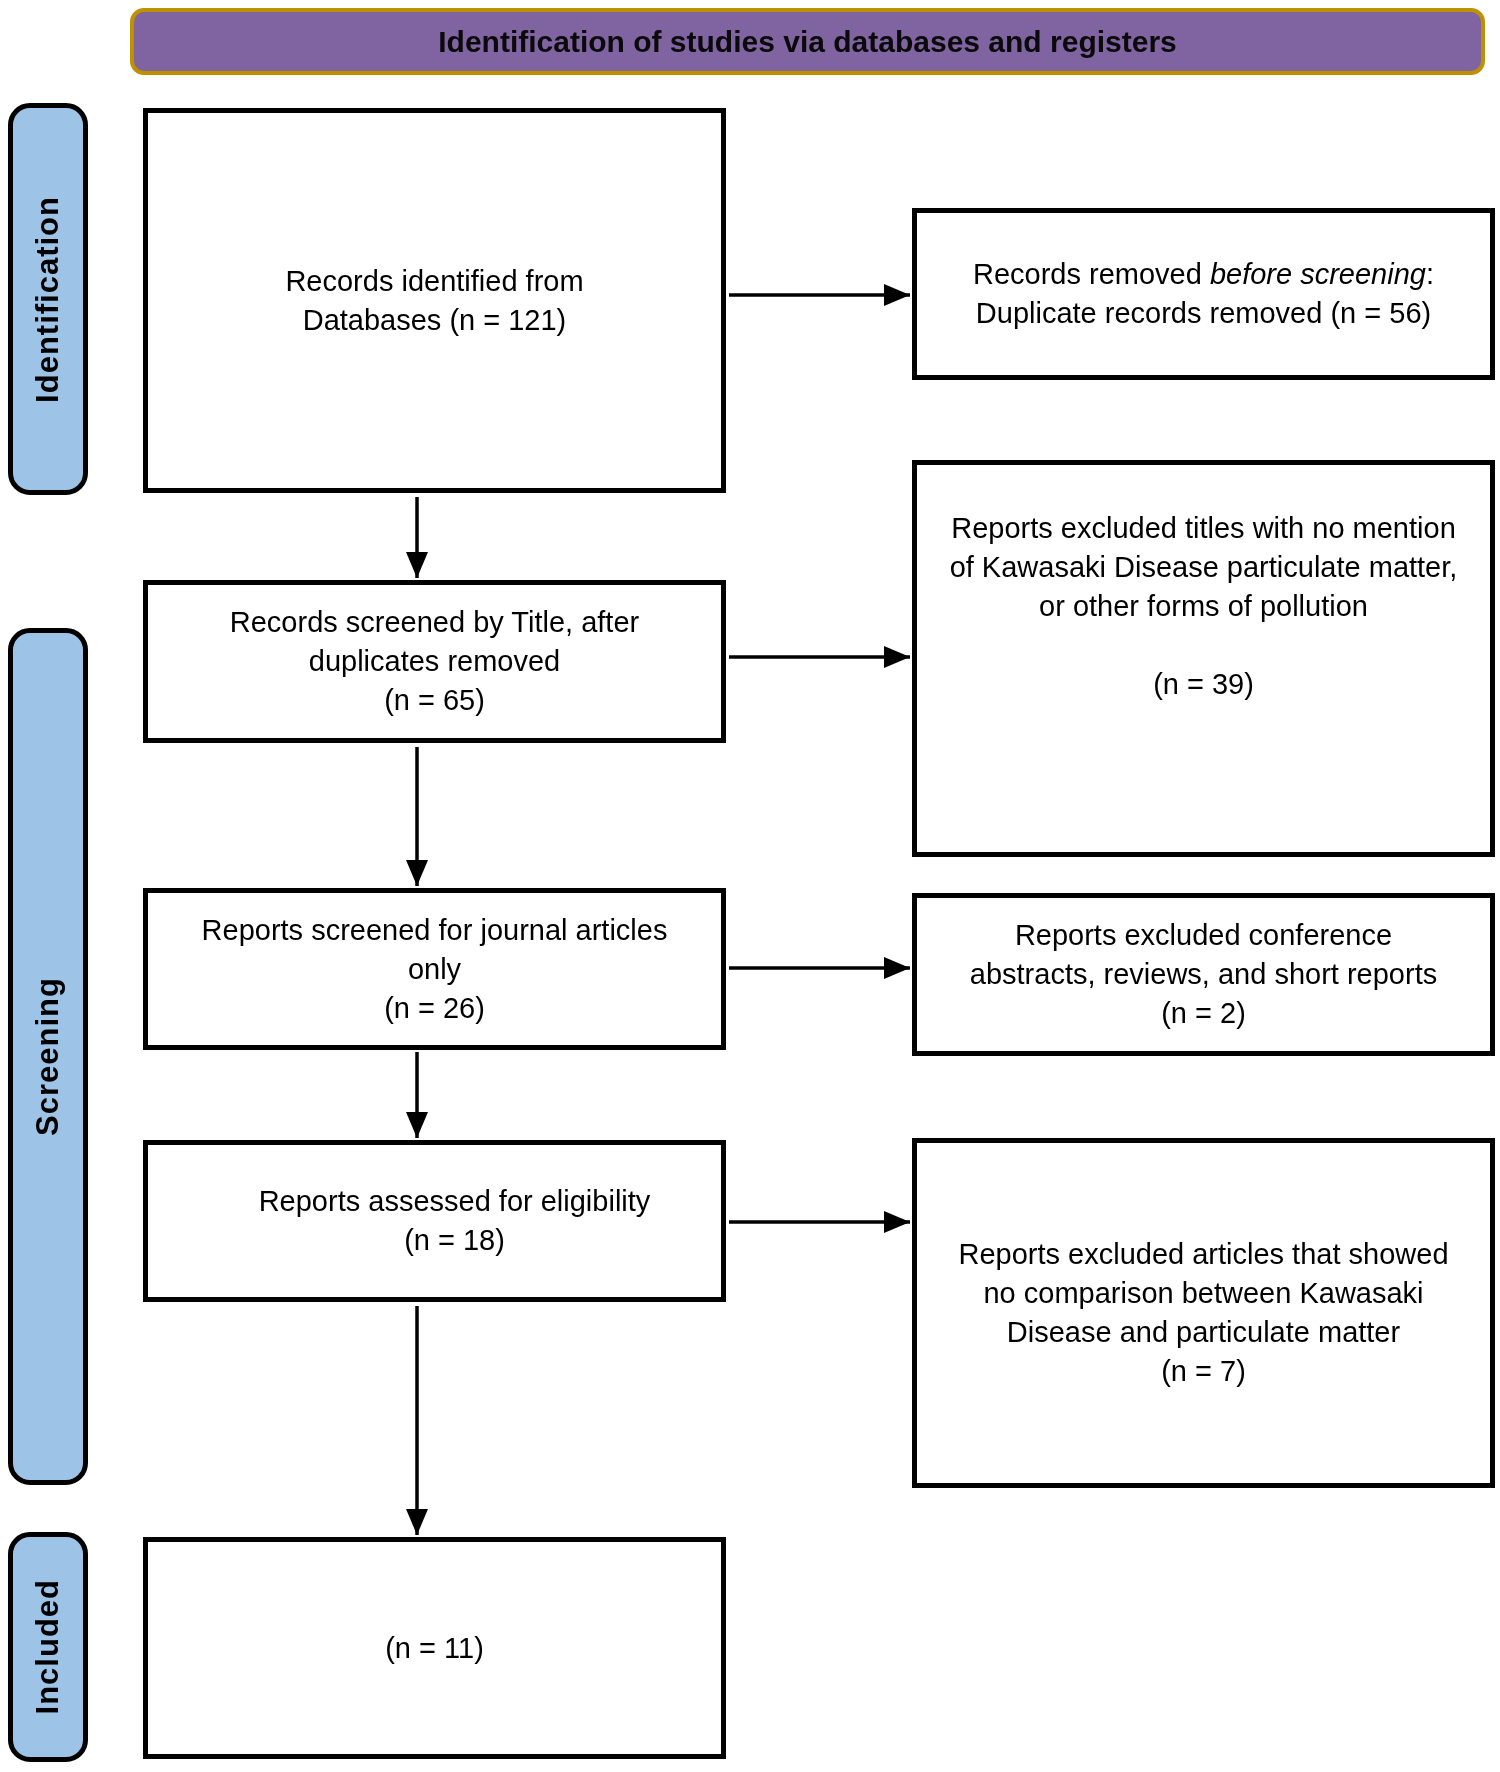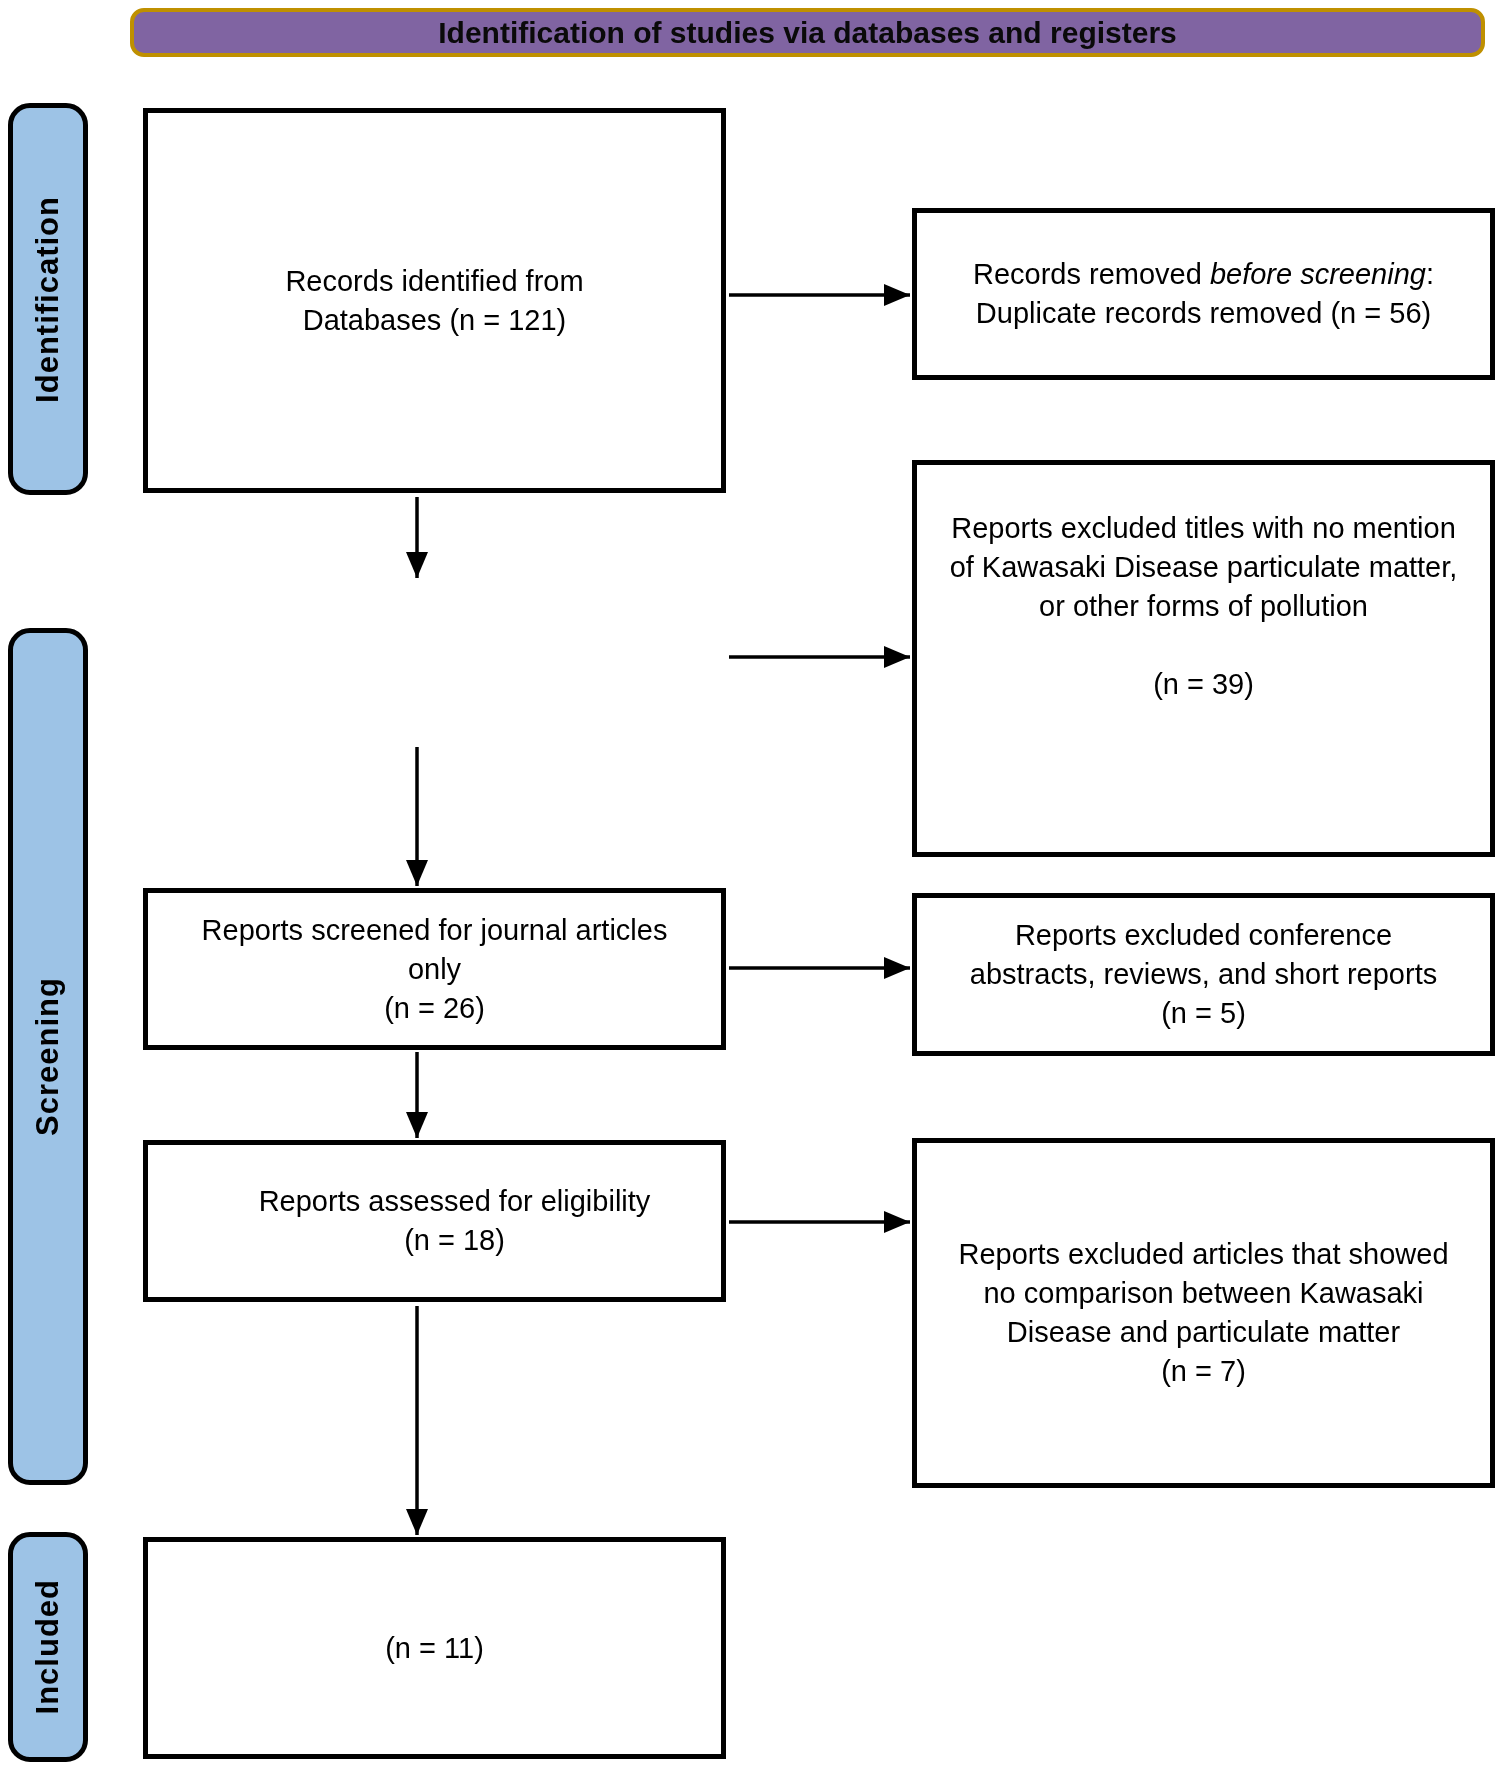--- a/index.html
+++ b/index.html
@@ -11,21 +11,21 @@
   }
   html,body{margin:0;padding:0;background:#ffffff;}
   body{font-family:"Liberation Sans", sans-serif;}
   .canvas{
     position:relative;
     width:1500px;height:1772px;
     background:#ffffff;
     overflow:hidden;
   }
   .banner{
-    position:absolute;left:130px;top:8px;width:1355px;height:49px;
+    position:absolute;left:130px;top:8px;width:1355px;height:67px;
     background:var(--banner-bg,#8064A2);
     border:4px solid var(--banner-border,#BF9000);
     border-radius:14px;
     box-sizing:border-box;
     display:flex;align-items:center;justify-content:center;
     font-size:30px;font-weight:bold;color:#0a0a0a;
   }
   .stage{
     position:absolute;left:8px;width:80px;
     background:var(--stage-bg,#9DC3E6);
@@ -87,20 +87,25 @@
   </div>
   <div class="stage stage-included">
     <span class="vtext">Included</span>
   </div>
 
   <div class="fbox col-left box-records-identified">
     <div>Records identified from</div>
     <div>Databases (n = 121)</div>
   </div>
 
+  <div class="fbox col-left box-records-screened">
+    <div>Records screened by Title, after</div>
+    <div>duplicates removed</div>
+    <div>(n = 65)</div>
+  </div>
 
   <div class="fbox col-left box-reports-screened">
     <div>Reports screened for journal articles</div>
     <div>only</div>
     <div>(n = 26)</div>
   </div>
 
   <div class="fbox col-left box-reports-assessed">
     <div>Reports assessed for eligibility</div>
     <div>(n = 18)</div>
@@ -119,21 +124,21 @@
     <div>Reports excluded titles with no mention</div>
     <div>of Kawasaki Disease particulate matter,</div>
     <div>or other forms of pollution</div>
     <div class="spacer"></div>
     <div>(n = 39)</div>
   </div>
 
   <div class="fbox col-right rbox-excluded-conference">
     <div>Reports excluded conference</div>
     <div>abstracts, reviews, and short reports</div>
-    <div>(n = 5)</div>
+    <div>(n = 2)</div>
   </div>
 
   <div class="fbox col-right rbox-excluded-articles">
     <div>Reports excluded articles that showed</div>
     <div>no comparison between Kawasaki</div>
     <div>Disease and particulate matter</div>
     <div>(n = 7)</div>
   </div>
 
   <svg class="arrows" viewBox="0 0 1500 1772" xmlns="http://www.w3.org/2000/svg">

